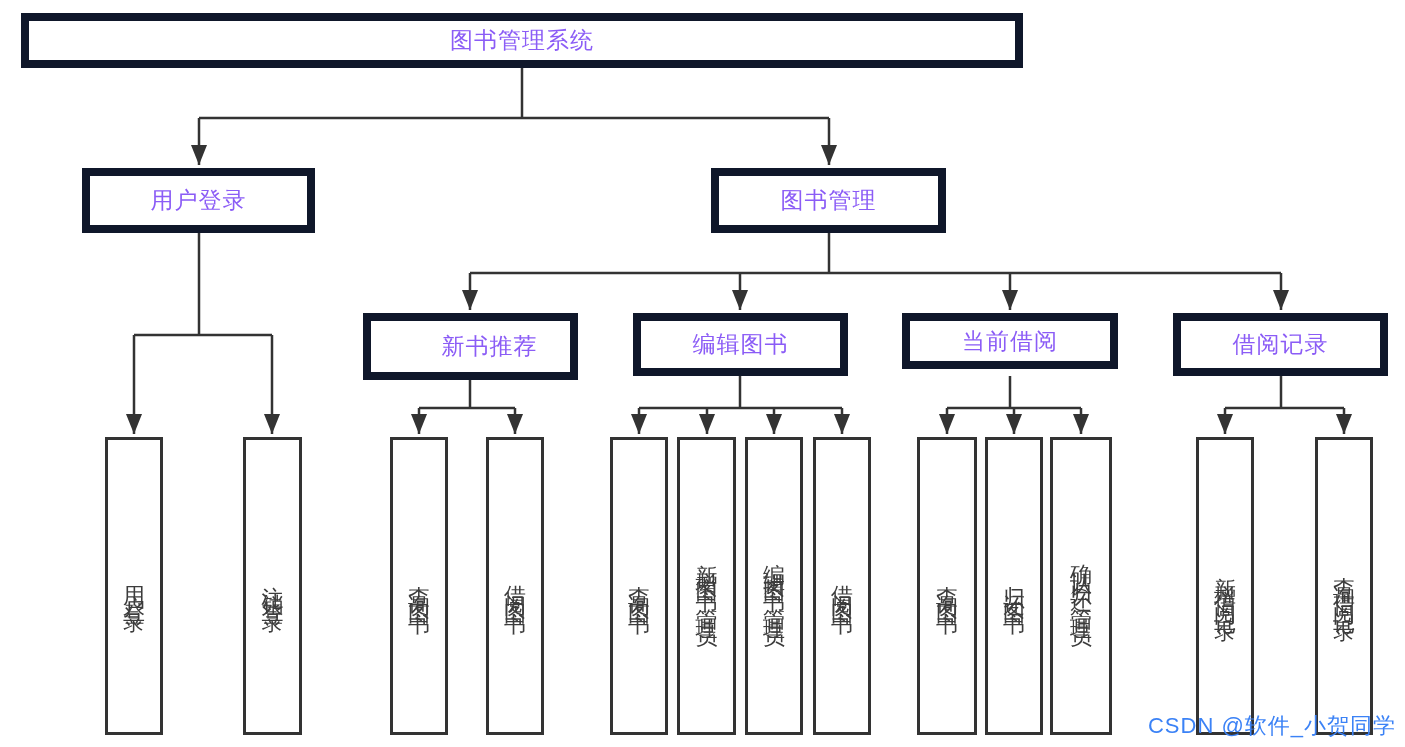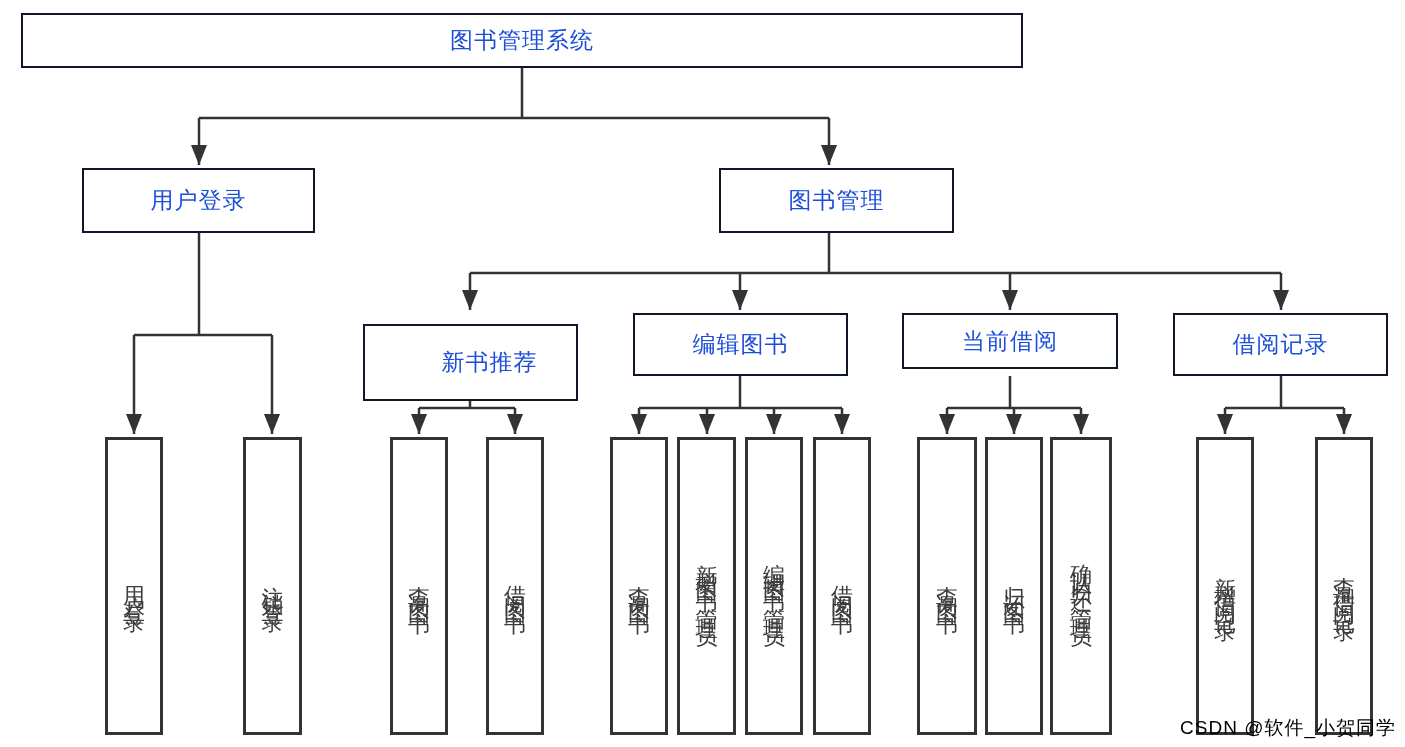--- a/index.html
+++ b/index.html
@@ -22,27 +22,27 @@
     z-index: 1;
   }
   .wires path {
     stroke: #333333;
     stroke-width: 2.5;
     fill: none;
   }
   .box {
     position: absolute;
     box-sizing: border-box;
-    border: 2px solid #0f172a;
+    border: 8px solid #0f172a;
     background: #ffffff;
     display: flex;
     align-items: center;
     justify-content: center;
     font-size: 23px;
-    color: #1d4ed8;
+    color: #8b5cf6;
     letter-spacing: 1px;
     z-index: 2;
   }
   .leaf {
     position: absolute;
     box-sizing: border-box;
     border: 3px solid #333333;
     background: #ffffff;
     display: flex;
     align-items: center;
@@ -55,22 +55,22 @@
     font-size: 22px;
     line-height: 1;
     letter-spacing: 9px;
     color: #3c3c3c;
     white-space: nowrap;
   }
   .watermark {
     position: absolute;
     right: 9px;
     bottom: 6px;
-    font-size: 19px;
-    color: #000000;
+    font-size: 22px;
+    color: #3b82f6;
     letter-spacing: 1px;
     z-index: 3;
   }
 </style>
 </head>
 <body>
 
 <div class="canvas">
 
   <svg class="wires" width="1405" height="747" viewBox="0 0 1405 747">
@@ -117,23 +117,23 @@
 
     <path d="M1281 376 V408"></path>
     <path d="M1225 408 H1344"></path>
     <path d="M1225 408 V434" marker-end="url(#arw)"></path>
     <path d="M1344 408 V434" marker-end="url(#arw)"></path>
   </svg>
 
   <div class="box" style="left:21px; top:13px; width:1002px; height:55px;">图书管理系统</div>
 
   <div class="box" style="left:82px; top:168px; width:233px; height:65px;">用户登录</div>
-  <div class="box" style="left:711px; top:168px; width:235px; height:65px;margin-left:8px;">图书管理</div>
+  <div class="box" style="left:711px; top:168px; width:235px; height:65px;">图书管理</div>
 
-  <div class="box" style="left:363px; top:324px; width:215px; height:77px;padding-left:38px;">新书推荐</div>
+  <div class="box" style="left:363px; top:313px; width:215px; height:67px;padding-left:38px;">新书推荐</div>
   <div class="box" style="left:633px; top:313px; width:215px; height:63px;">编辑图书</div>
   <div class="box" style="left:902px; top:313px; width:216px; height:56px;">当前借阅</div>
   <div class="box" style="left:1173px; top:313px; width:215px; height:63px;">借阅记录</div>
 
   <div class="leaf" style="left:105px; top:437px; width:58px; height:298px;">
     <span>用户登录</span>
   </div>
   <div class="leaf" style="left:243px; top:437px; width:59px; height:298px;">
     <span>注销登录</span>
   </div>

